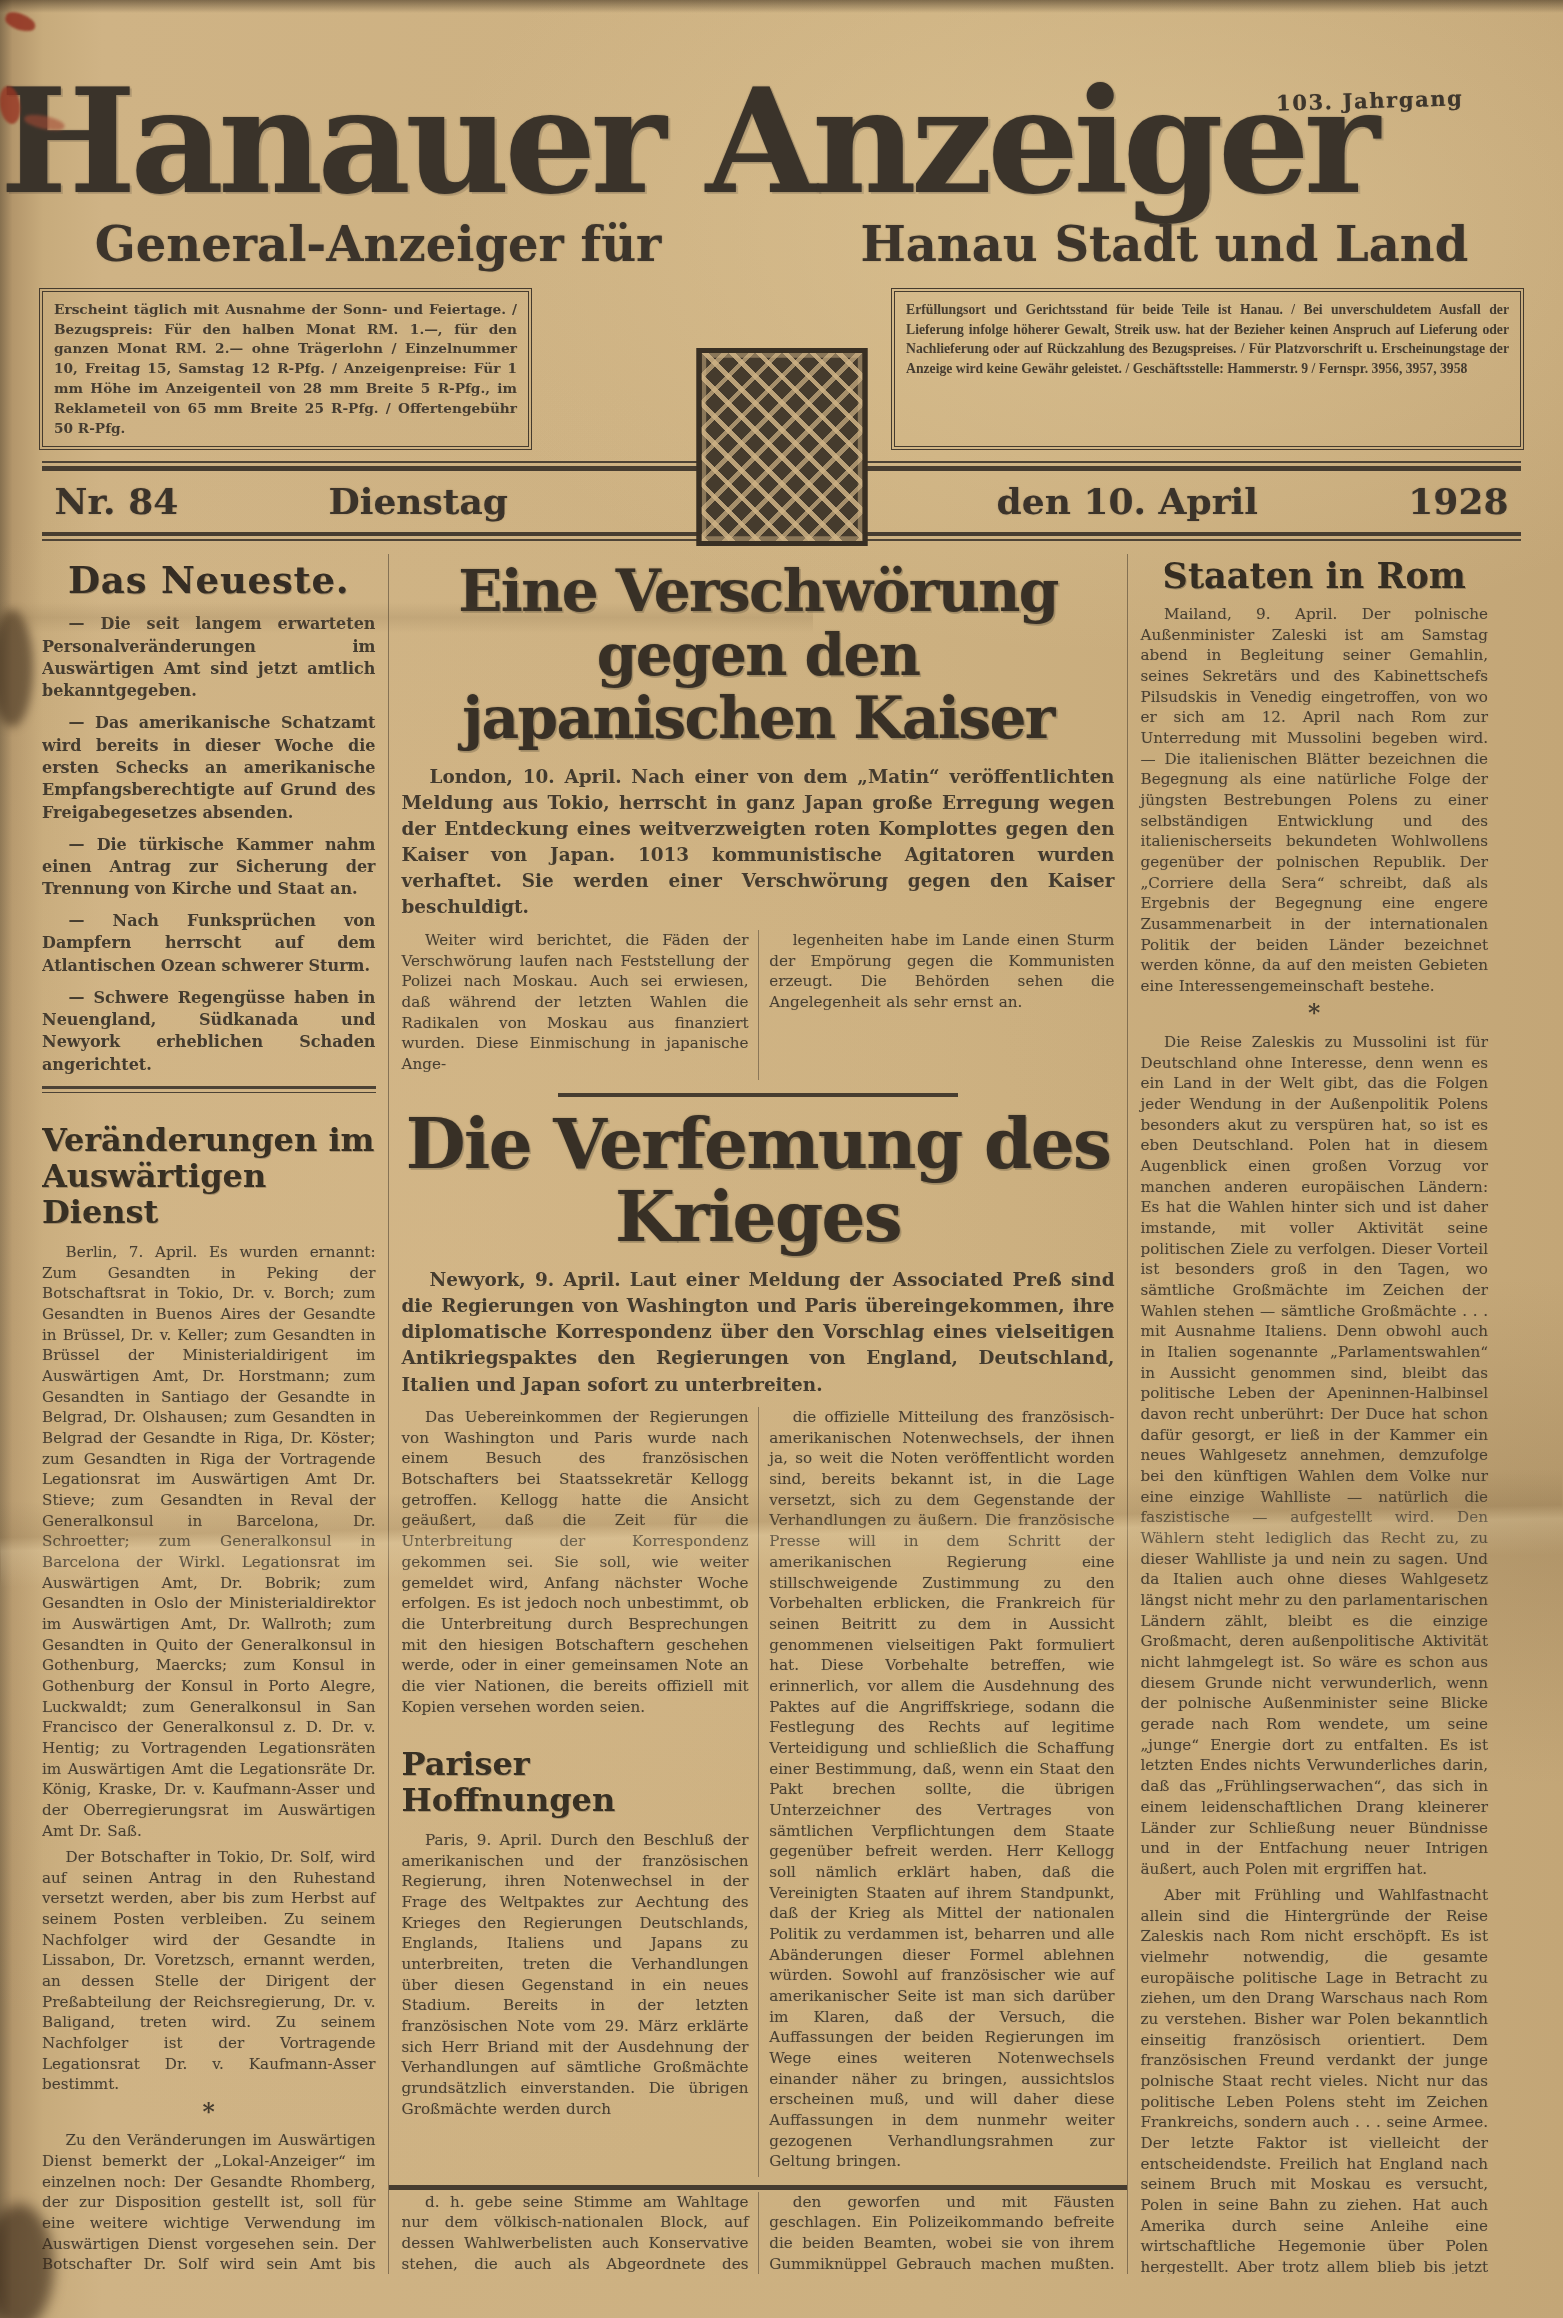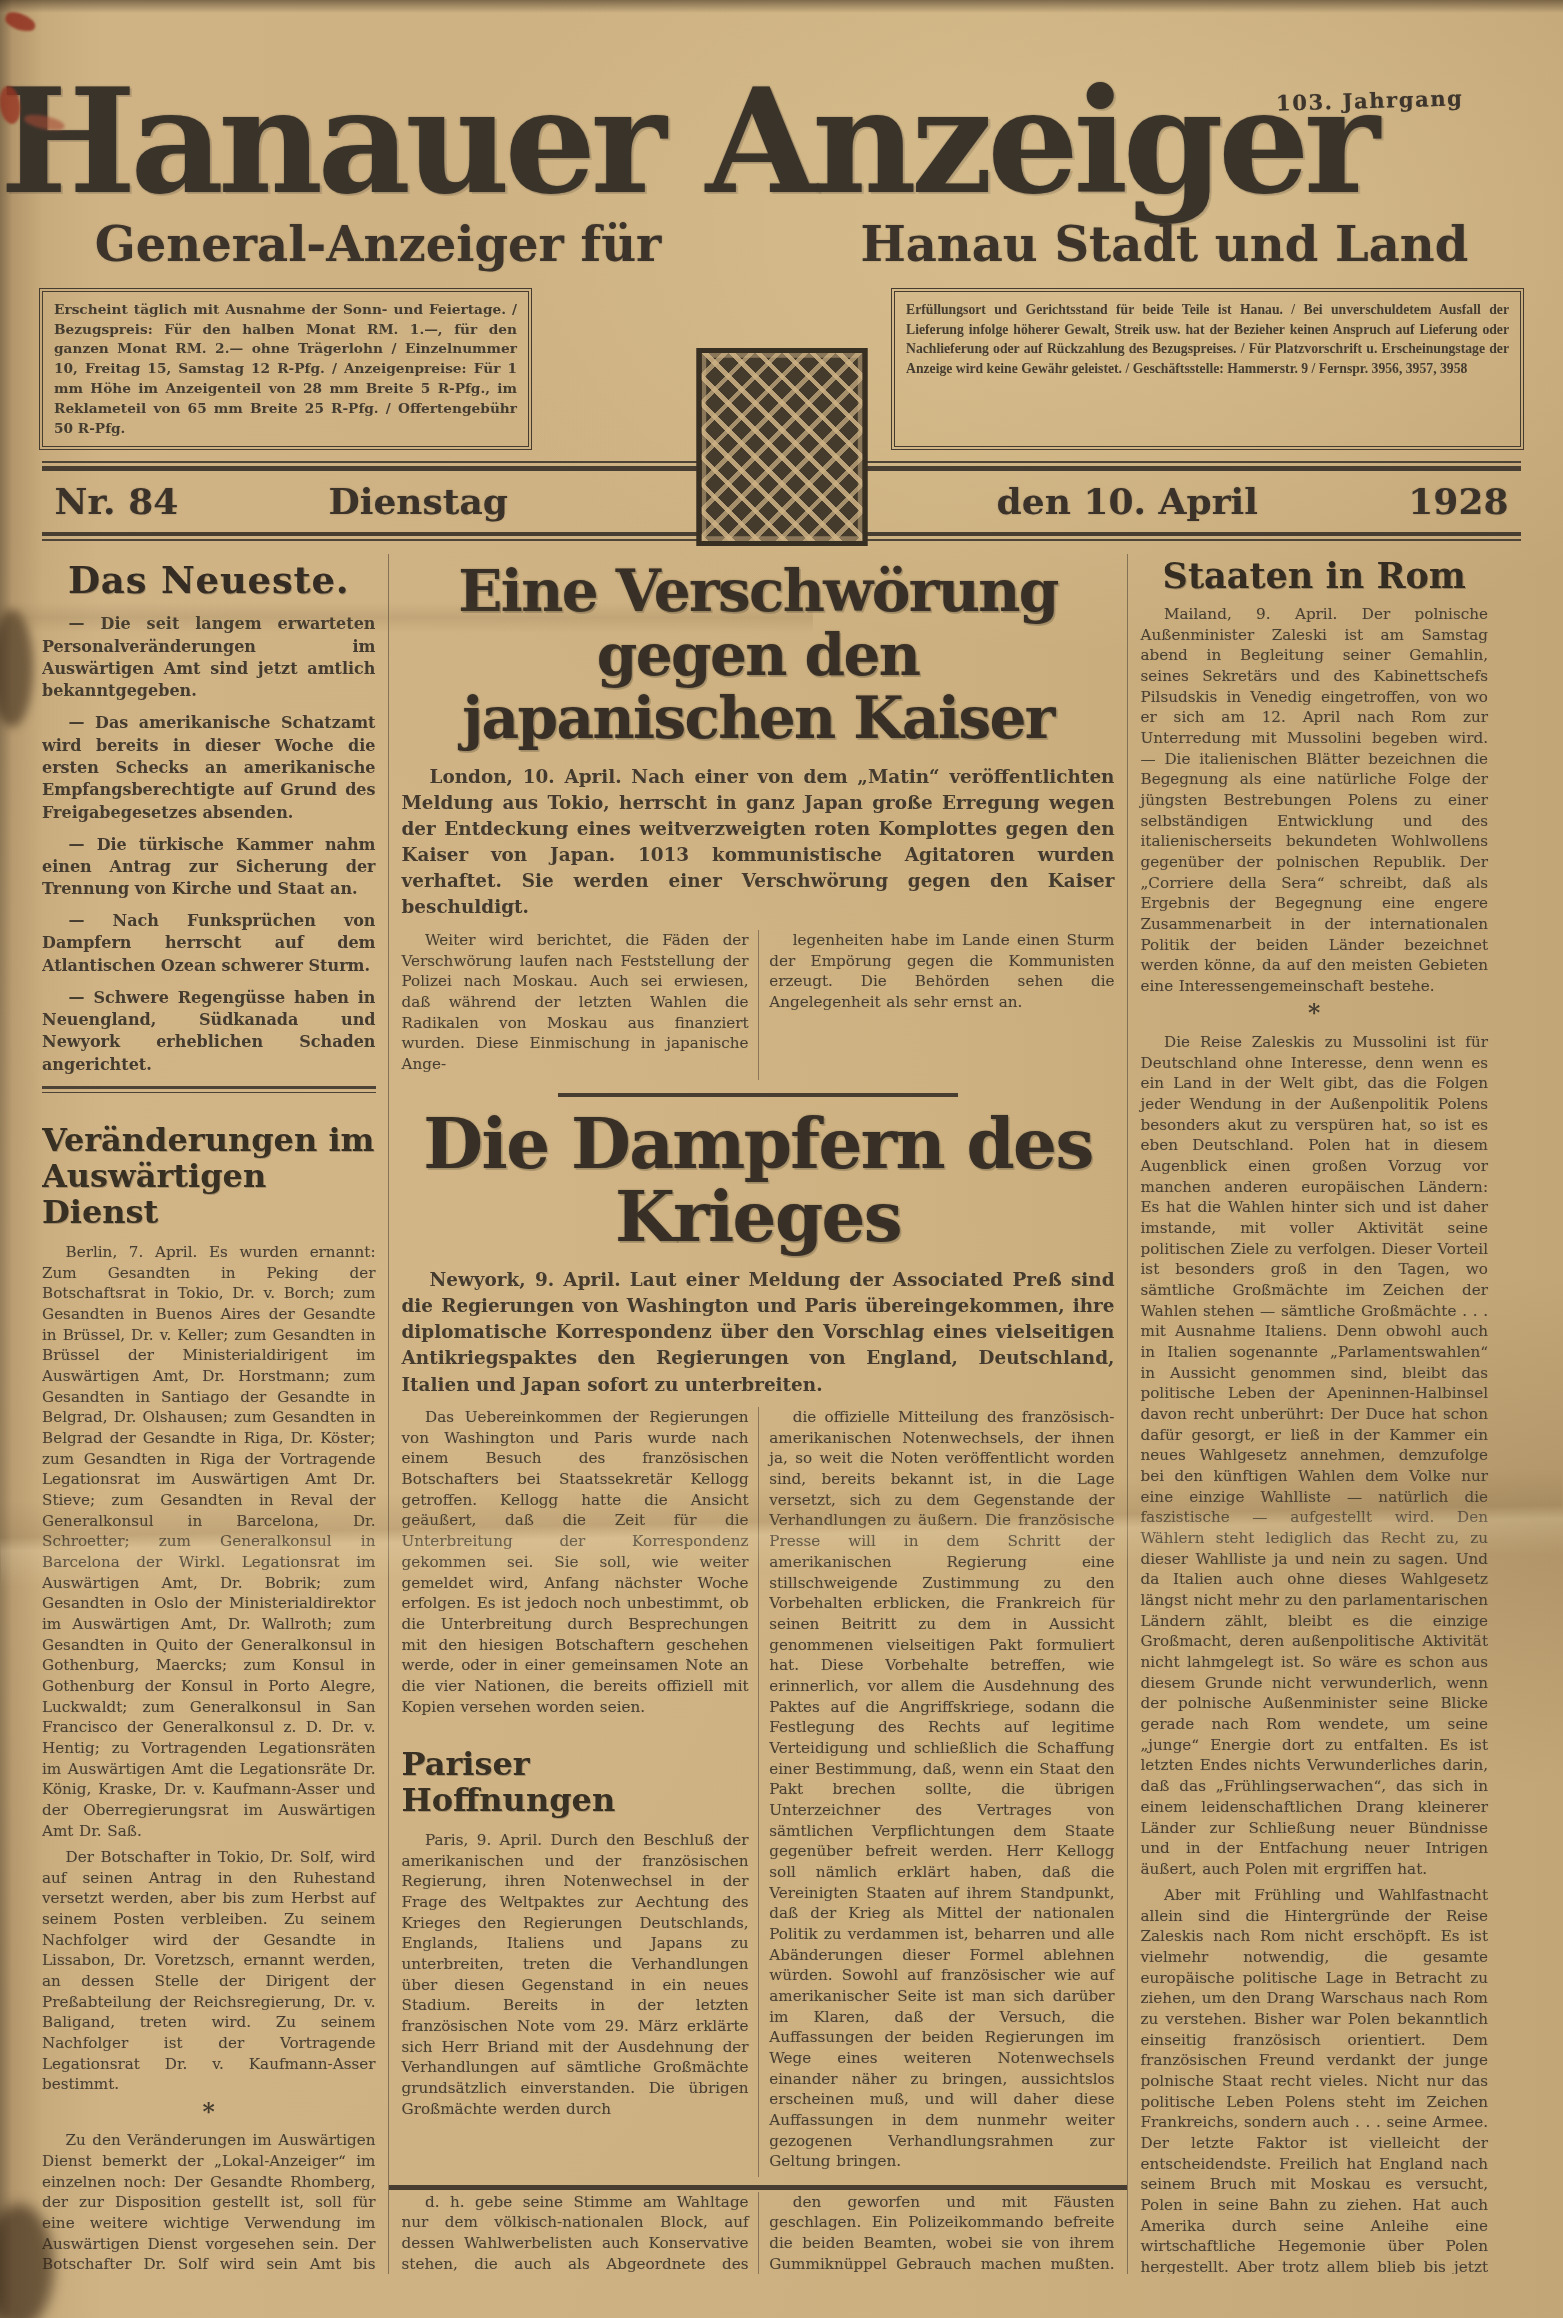--- a/index.html
+++ b/index.html
@@ -153,21 +153,21 @@
           <div class="tc-l bp">
               <p>Weiter wird berichtet, die Fäden der Verschwörung laufen nach Feststellung der Polizei nach Moskau. Auch sei erwiesen, daß während der letzten Wahlen die Radikalen von Moskau aus finanziert wurden. Diese Einmischung in japanische Ange-</p>
             </div>
           <div class="tc-r bp">
               <p>legenheiten habe im Lande einen Sturm der Empörung gegen die Kommunisten erzeugt. Die Behörden sehen die Angelegenheit als sehr ernst an.</p>
             </div>
         </div>
       </section>
       <div class="short-rule"></div>
       <section>
-        <h1 class="h1b">Die Dampfern des Krieges</h1>
+        <h1 class="h1b">Die Verfemung des Krieges</h1>
         <p class="lead">Newyork, 9. April. Laut einer Meldung der Associated Preß sind die Regierungen von Washington und Paris übereingekommen, ihre diplomatische Korrespondenz über den Vorschlag eines vielseitigen Antikriegspaktes den Regierungen von England, Deutschland, Italien und Japan sofort zu unterbreiten.</p>
         <div class="two-col">
           <div class="tc-l">
             <div class="bp">
                 <p>Das Uebereinkommen der Regierungen von Washington und Paris wurde nach einem Besuch des französischen Botschafters bei Staatssekretär Kellogg getroffen. Kellogg hatte die Ansicht geäußert, daß die Zeit für die Unterbreitung der Korrespondenz gekommen sei. Sie soll, wie weiter gemeldet wird, Anfang nächster Woche erfolgen. Es ist jedoch noch unbestimmt, ob die Unterbreitung durch Besprechungen mit den hiesigen Botschaftern geschehen werde, oder in einer gemeinsamen Note an die vier Nationen, die bereits offiziell mit Kopien versehen worden seien.</p>
               </div>
             <h3 class="h3">Pariser Hoffnungen</h3>
             <div class="bp">
                 <p>Paris, 9. April. Durch den Beschluß der amerikanischen und der französischen Regierung, ihren Notenwechsel in der Frage des Weltpaktes zur Aechtung des Krieges den Regierungen Deutschlands, Englands, Italiens und Japans zu unterbreiten, treten die Verhandlungen über diesen Gegenstand in ein neues Stadium. Bereits in der letzten französischen Note vom 29. März erklärte sich Herr Briand mit der Ausdehnung der Verhandlungen auf sämtliche Großmächte grundsätzlich einverstanden. Die übrigen Großmächte werden durch</p>
               </div>

